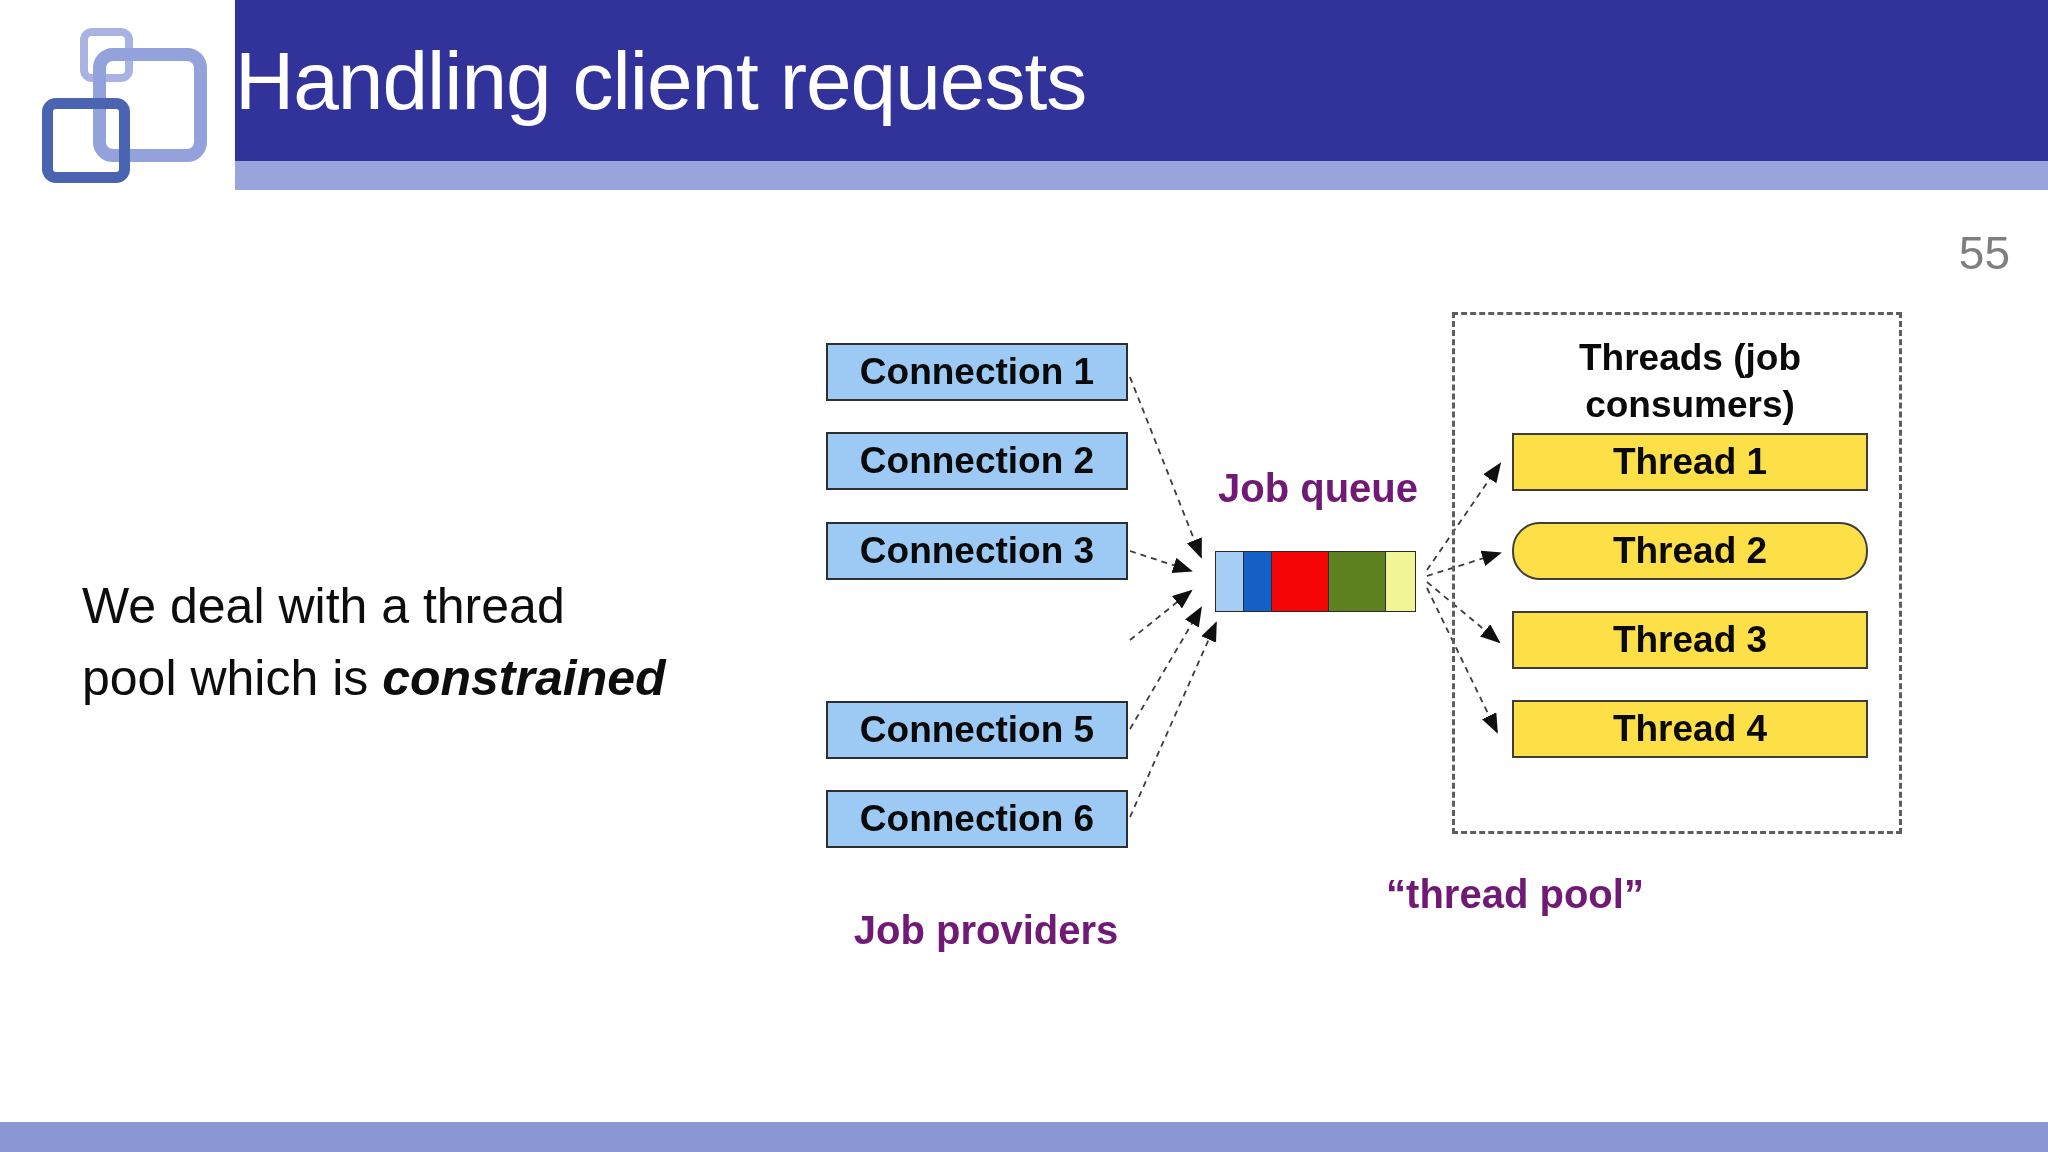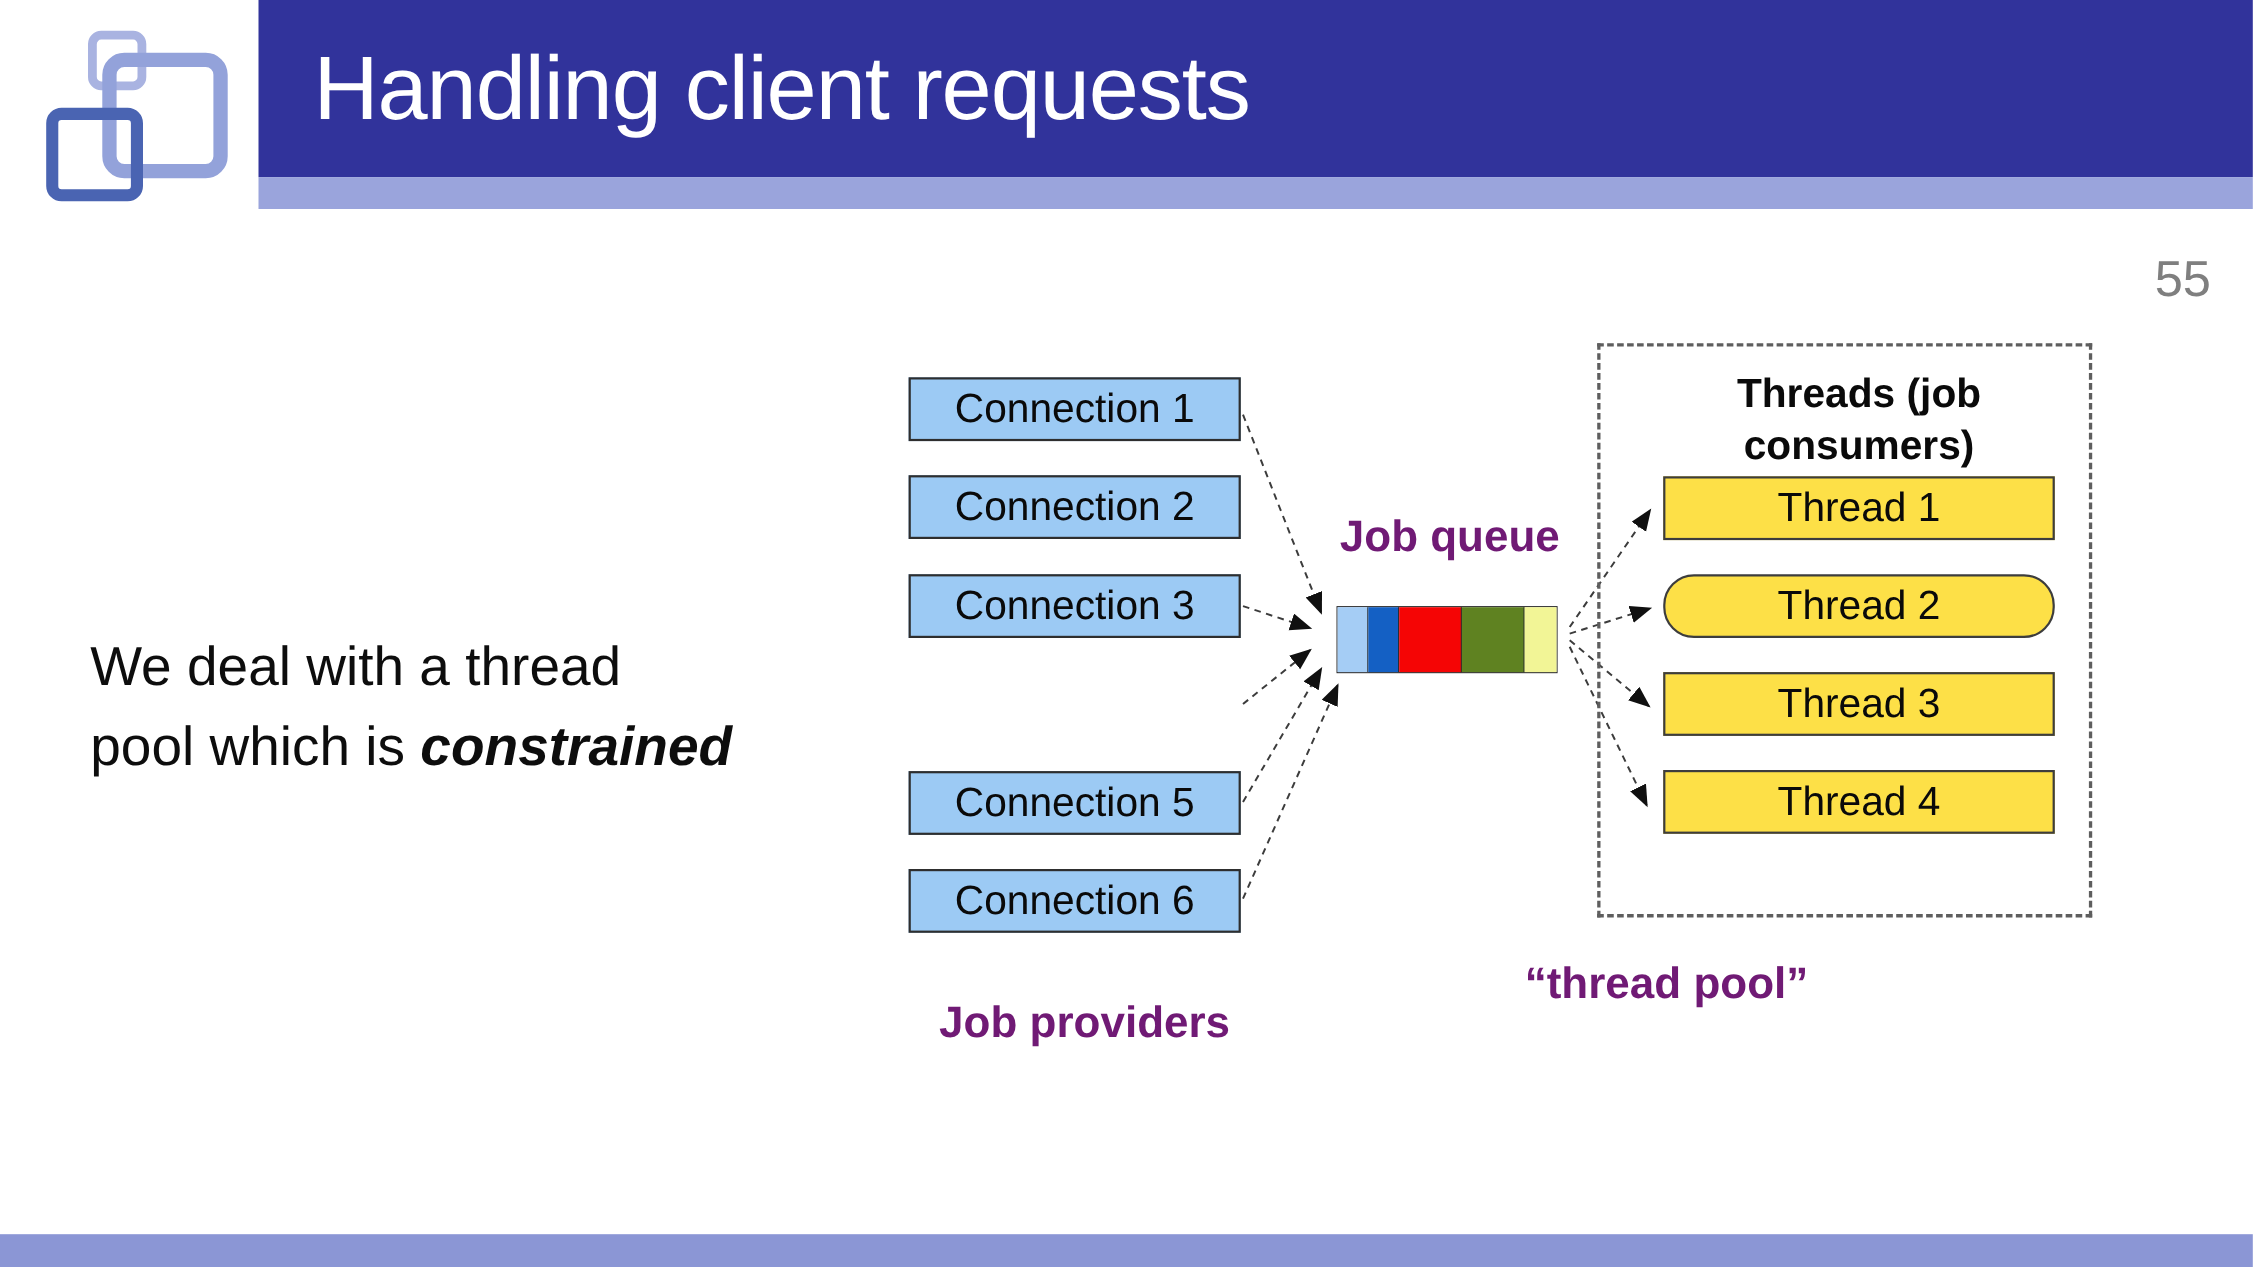--- a/index.html
+++ b/index.html
@@ -8,21 +8,21 @@
 
   .slide { position: absolute; left: 0; top: 0; width: 2048px; height: 1152px; background: #ffffff; }
 
   
   .header-bar {
     position: absolute; left: 235px; top: 0; width: 1813px; height: 161px;
     background: #31339B; display: flex; align-items: center;
   }
   .slide-title {
     color: #ffffff; font-size: 82px; font-weight: 400; letter-spacing: -1px;
-    padding-left: 50px; white-space: nowrap;
+    white-space: nowrap;
   }
   .header-strip {
     position: absolute; left: 235px; top: 161px; width: 1813px; height: 29px;
     background: #9AA4DC;
   }
   .footer-strip {
     position: absolute; left: 0; top: 1122px; width: 2048px; height: 30px;
     background: #8B96D5;
   }
 
@@ -42,21 +42,21 @@
     position: absolute; left: 82px; top: 570px; width: 600px;
     font-size: 50px; line-height: 72px; color: #0d0d0d;
   }
   .body-text em { font-weight: bold; font-style: italic; }
 
   
   .dbox {
     position: absolute; width: 302px; height: 58px;
     background: #9CCAF4; border: 2px solid #2e2e2e;
     display: flex; align-items: center; justify-content: center;
-    font-size: 37px; font-weight: normal; color: #0a0a0a;
+    font-size: 37px; font-weight: bold; color: #0a0a0a;
   }
   .conn-1 { left: 826px; top: 343px; }
   .conn-2 { left: 826px; top: 432px; }
   .conn-3 { left: 826px; top: 522px; }
   .conn-4 { left: 826px; top: 611px; }
   .conn-5 { left: 826px; top: 701px; }
   .conn-6 { left: 826px; top: 790px; }
 
   .thread-box { width: 356px; background: #fde047; border-color: #3d3d3d; }
   .thr-1 { left: 1512px; top: 433px; }

